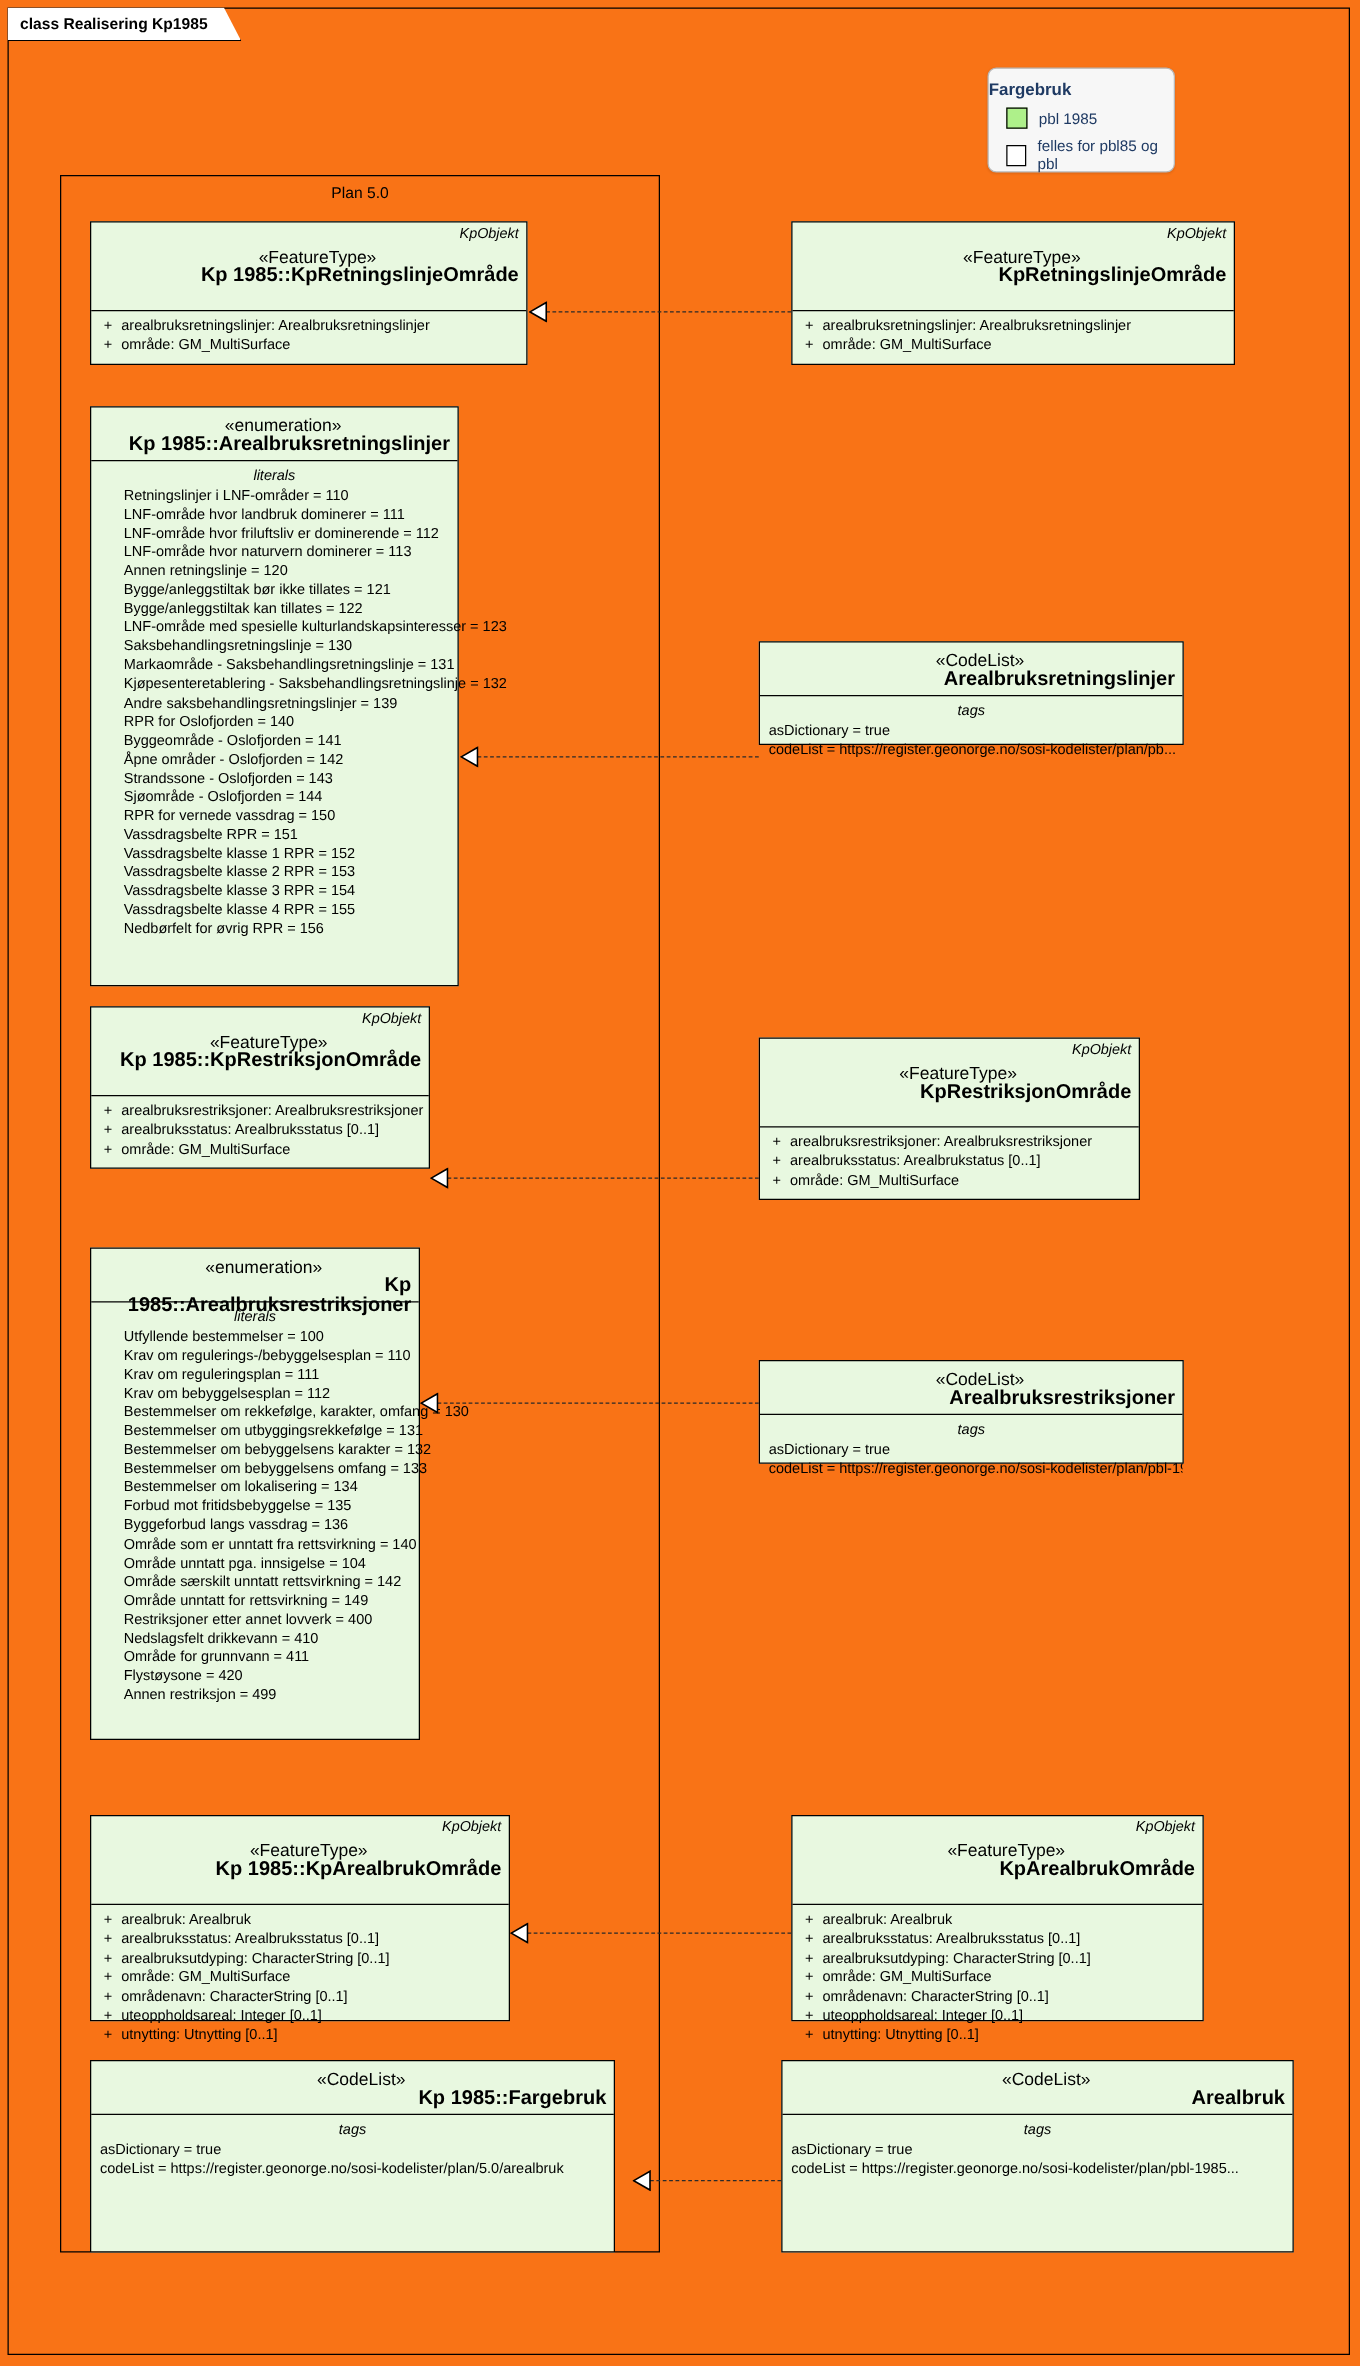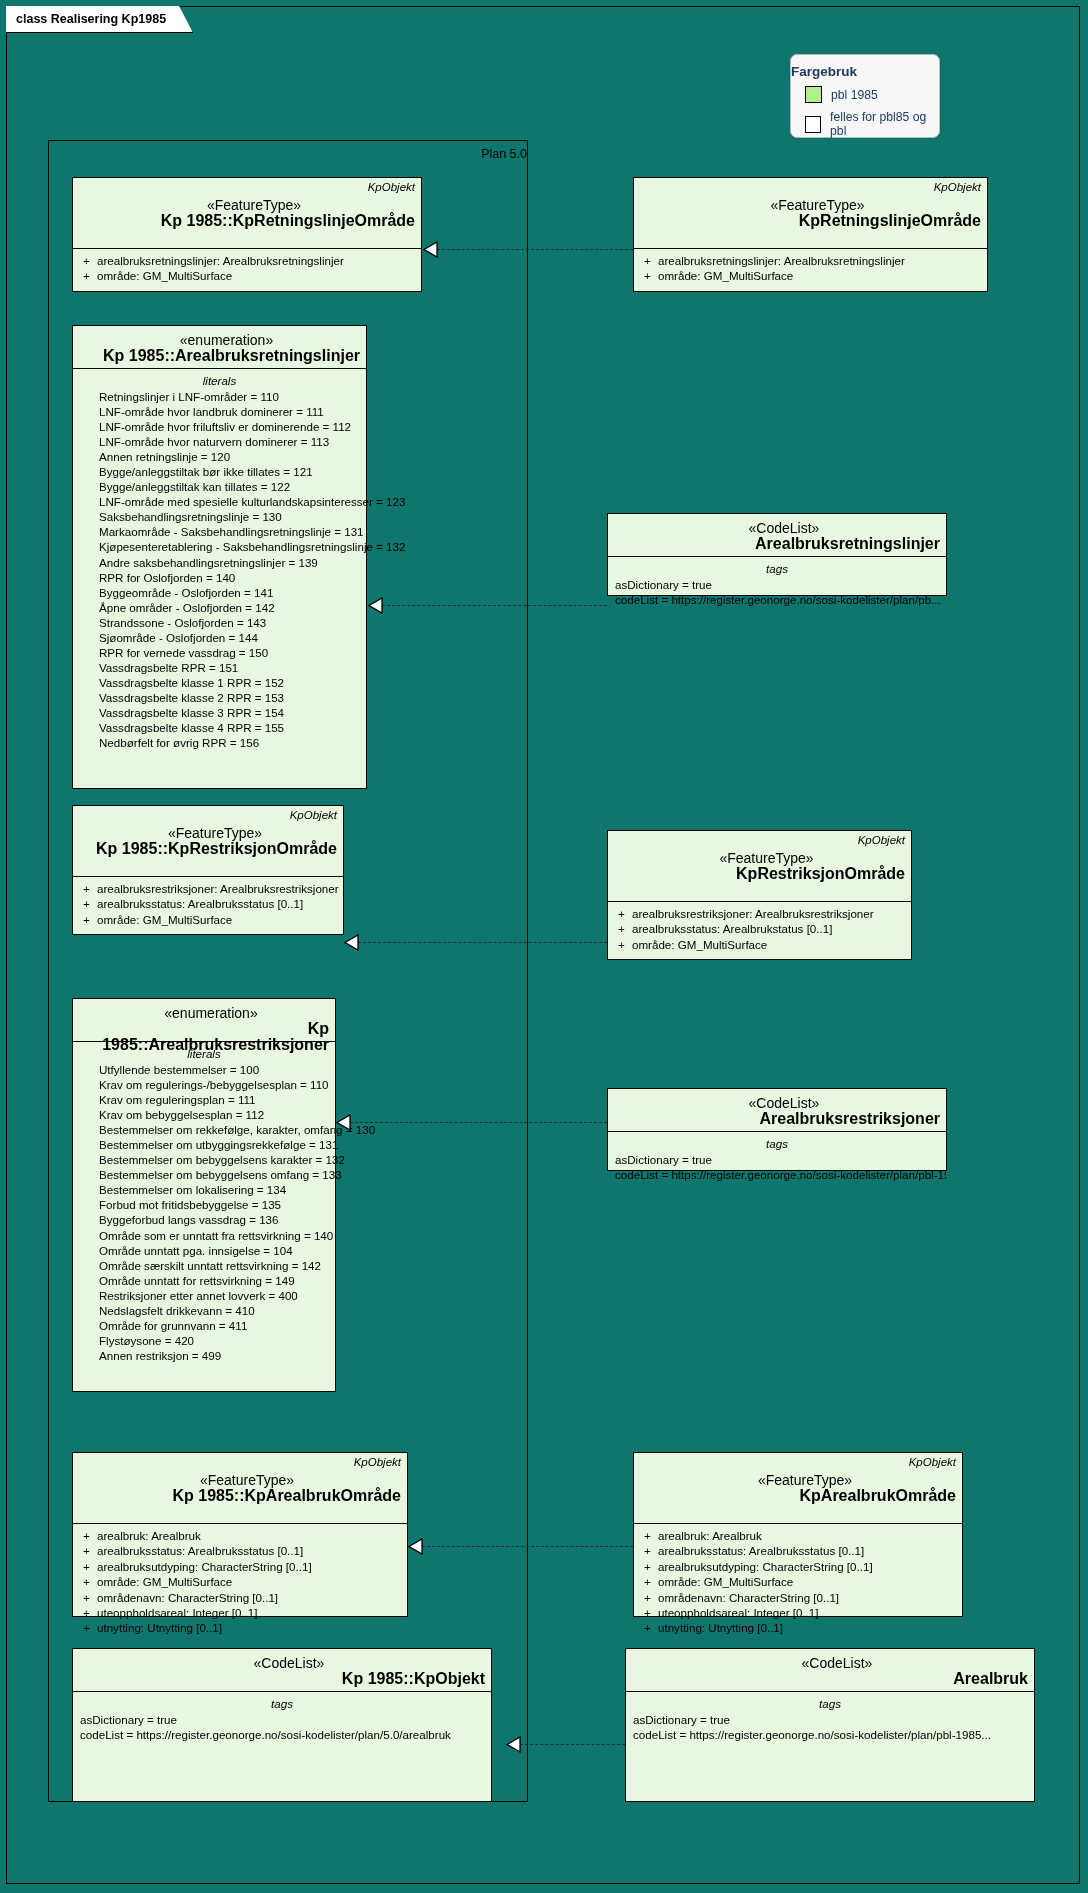--- a/index.html
+++ b/index.html
@@ -1,29 +1,29 @@
 <!DOCTYPE html>
 <html><head>
 <meta charset="utf-8">
 <style>
   html,body{margin:0;padding:0;background:#ffffff;}
   body{font-family:"Liberation Sans","DejaVu Sans",sans-serif;}
-  #canvas{position:relative;width:1088px;height:1893px;background:#0f766e;overflow:hidden;}
+  #canvas{position:relative;width:1088px;height:1893px;background:#f97316;overflow:hidden;}
 
   
   .frame{position:absolute;left:6px;top:6px;width:1074px;height:1878px;border:1.5px solid #000;box-sizing:border-box;}
   .frame-tab{position:absolute;left:6px;top:6px;height:27px;box-sizing:border-box;
              border:1.5px solid #000;border-top:none;border-left:none;background:#fff;
              padding:0 26px 0 10px;display:flex;align-items:center;
              font-size:12.5px;font-weight:bold;color:#000;
              clip-path:polygon(0 0,calc(100% - 14px) 0,100% 100%,0 100%);}
 
   
   .package{position:absolute;border:1.5px solid #000;box-sizing:border-box;background:transparent;}
-  .package-label{position:absolute;width:100%;text-align:right;font-size:12.5px;color:#000;}
+  .package-label{position:absolute;width:100%;text-align:center;font-size:12.5px;color:#000;}
 
   
   .cls{position:absolute;border:1.4px solid #000;box-sizing:border-box;background:#e8f8e0;}
   .cls-head{position:relative;box-sizing:border-box;padding:4px 6px 5px 20px;}
   .cls-ns{position:absolute;right:6px;top:3px;font-size:11.5px;font-style:italic;color:#000;}
   .cls-stereo{text-align:center;font-size:14px;color:#000;margin-top:16px;line-height:15px;}
   .cls-stereo.nons{margin-top:3px;}
   .cls-name{text-align:right;font-size:16px;font-weight:bold;color:#000;line-height:16px;}
   .sep{border-top:1.4px solid #000;}
   .cls-body{padding:4px 4px 5px 4px;}
@@ -364,21 +364,21 @@
   <div class="conn" style="left:422px;top:1546px;width:211px;"></div>
   <div class="tri-wrap" style="left:408px;top:1538px;">
     <svg width="15" height="17" viewBox="0 0 15 17">
         <polygon points="1,8.5 14,1 14,16" fill="#ffffff" stroke="#000" stroke-width="1.3"></polygon>
       </svg>
   </div>
 
   <div class="cls" style="left:72px;top:1648px;width:420px;height:154px;">
     <div class="cls-head" style="height:42px;">
       <div class="cls-stereo nons">«CodeList»</div>
-      <div class="cls-name">Kp 1985::KpObjekt</div>
+      <div class="cls-name">Kp 1985::Fargebruk</div>
     </div>
     <div class="sep"></div>
     <div class="cls-body">
       <div class="section-title">tags</div>
       <div class="tagline">asDictionary = true</div>
       <div class="tagline">codeList = https://register.geonorge.no/sosi-kodelister/plan/5.0/arealbruk</div>
     </div>
   </div>
 
   <div class="cls" style="left:625px;top:1648px;width:410px;height:154px;">

